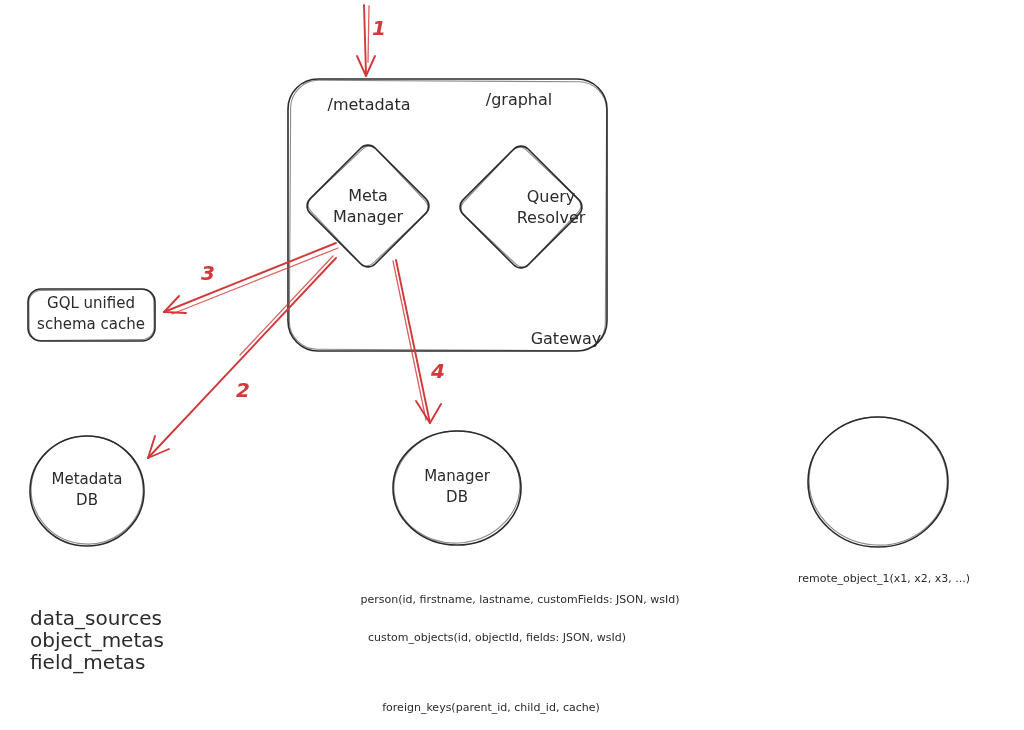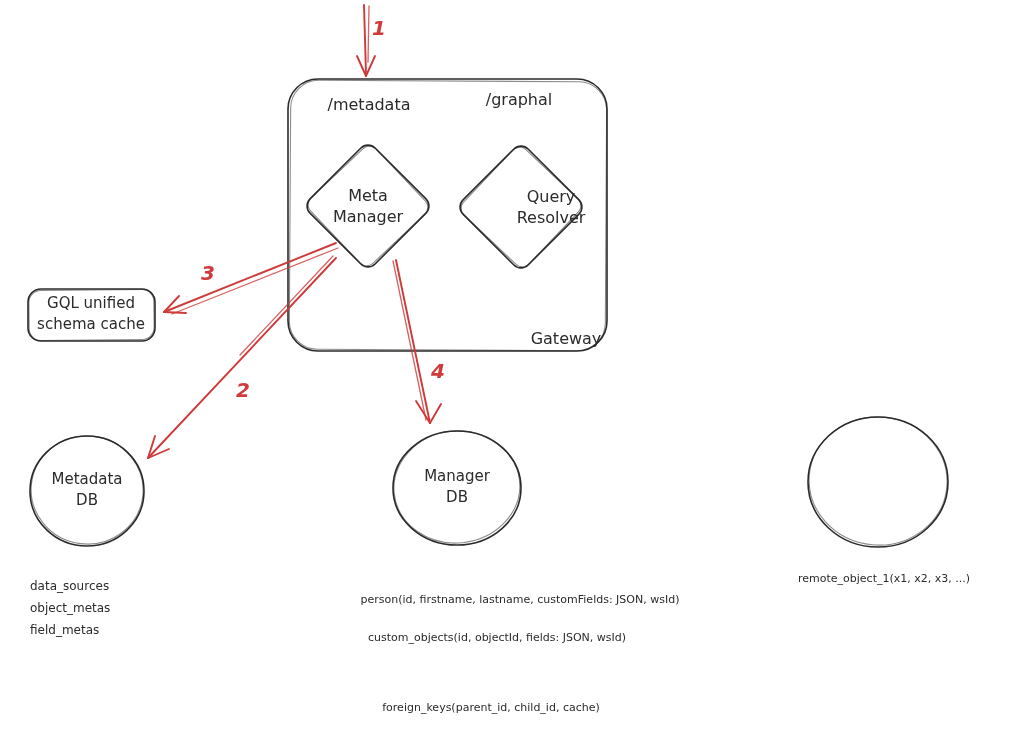--- a/index.html
+++ b/index.html
@@ -34,23 +34,24 @@
   .schema{
     position:absolute;
     transform:translate(-50%,-50%);
     color:var(--ink);
     font-size:11px;
     white-space:nowrap;
   }
   .tables{
     position:absolute;
     color:var(--ink);
-    font-size:12px;
+    font-size:20px;
     line-height:22px;
     white-space:nowrap;
+    margin-top:32px;
   }
   .tables .l{display:block;}
   .step{
     position:absolute;
     transform:translate(-50%,-50%);
     color:var(--accent);
     font-size:20px;
     font-weight:bold;
     font-style:italic;
   }

